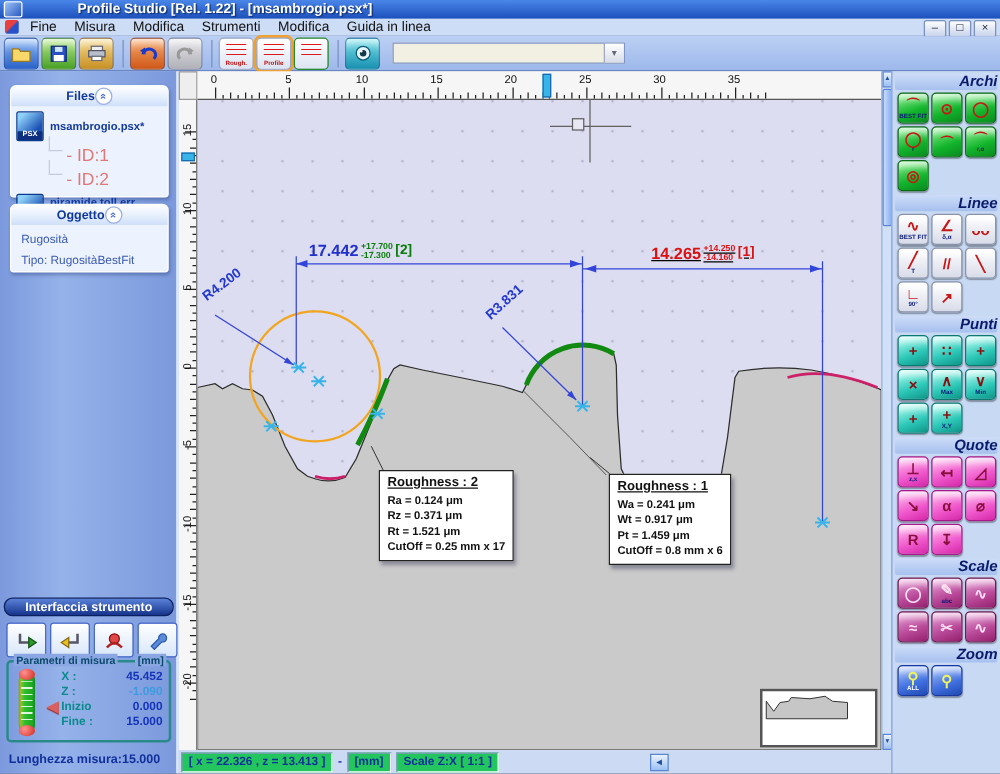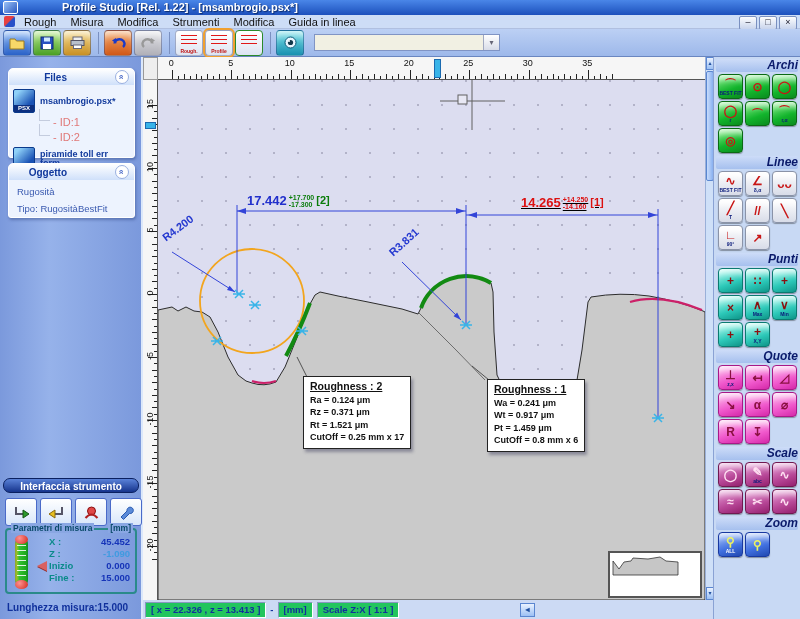--- a/index.html
+++ b/index.html
@@ -31,27 +31,27 @@
   .tbtn.sel{outline:2px solid #f0a030;}
   .tsep{width:1px;height:22px;background:#7a90c0;margin:0 5px;flex:none;}
   .waves{width:16px;height:10px;margin-bottom:5px;background:repeating-linear-gradient(180deg,#e01818 0 1px,transparent 1px 4px);}
   .tlabel{position:absolute;bottom:1px;left:0;right:0;text-align:center;font-size:5px;font-weight:bold;color:#c01010;}
   .combo{margin-left:8px;width:186px;height:17px;background:#f1f0e3;border:1px solid #8094c4;display:flex;align-items:center;justify-content:space-between;padding-left:4px;box-sizing:border-box;font-size:9px;color:#777;}
   .combo-btn{width:15px;height:15px;background:linear-gradient(#fff,#d8dce8);border-left:1px solid #a0a8c0;color:#667;font-size:8px;text-align:center;line-height:15px;}
 
   
   .left-panel{position:absolute;left:0;top:57px;width:143px;height:562px;background:linear-gradient(90deg,#7b99dc,#96b2ea 35%,#7b99dc);border-right:2px solid #dce8fa;box-sizing:border-box;}
   .card{position:absolute;left:8px;width:127px;background:var(--card-bg);border:1px solid #fff;border-radius:5px 5px 3px 3px;box-shadow:1px 2px 3px rgba(20,40,100,.35);box-sizing:border-box;}
-  .card-h{height:16px;background:linear-gradient(180deg,#ffffff,#cfe0fa);border-radius:4px 4px 0 0;display:flex;align-items:center;justify-content:flex-end;padding:0 5px;font-size:10px;font-weight:bold;color:var(--card-title);gap:48px;}
+  .card-h{height:16px;background:linear-gradient(180deg,#ffffff,#cfe0fa);border-radius:4px 4px 0 0;display:flex;align-items:center;justify-content:center;padding:0 5px;font-size:10px;font-weight:bold;color:var(--card-title);}
   .chev{width:12px;height:12px;border-radius:50%;background:#fff;border:1px solid #9ab0e0;color:#4a6ac8;font-size:9px;line-height:10px;text-align:center;transform:rotate(-90deg);}
   .psx-item{display:flex;align-items:center;gap:5px;margin:4px 4px 0;}
   .psx-icon{width:20px;height:22px;background:linear-gradient(135deg,#8ed0f8 15%,#1a52b4 70%);border:1px solid #0a3a8c;border-radius:2px;position:relative;flex:none;}
   .psx-icon span{position:absolute;bottom:0;left:0;right:0;font-size:6px;font-weight:bold;color:#fff;background:#0c2f80;text-align:center;line-height:7px;}
   .psx-label{font-size:9px;font-weight:bold;color:#123a9c;line-height:9px;}
-  .tree-child{margin:3px 0 0 44px;font-size:11px;color:#e07878;position:relative;}
+  .tree-child{margin:3px 0 0 44px;font-size:14px;color:#e07878;position:relative;}
   .tree-child::before{content:"";position:absolute;left:-14px;top:-7px;width:10px;height:11px;border-left:1px solid #c4ccde;border-bottom:1px solid #c4ccde;}
   .card-line{margin:6px 8px 0;font-size:9.5px;color:#3a5ab0;}
 
   .iface-bar{position:absolute;left:3px;top:421px;width:136px;height:15px;border-radius:7px;background:linear-gradient(180deg,#5a82d8,#16348c);color:#fff;font-weight:bold;font-size:10px;text-align:center;line-height:15px;border:1px solid #0a2060;box-sizing:border-box;}
   .iface-btns{position:absolute;left:5px;top:441px;display:flex;gap:3px;}
   .iface-btn{width:30px;height:26px;background:linear-gradient(180deg,#ffffff,#d8e6fa);border:1px solid #4a6ac8;border-radius:3px;display:flex;align-items:center;justify-content:center;}
   .params{position:absolute;left:5px;top:471px;width:132px;height:66px;border:2px solid #2a8a8a;border-radius:4px;box-sizing:border-box;}
   .params-legend{position:absolute;top:-7px;left:4px;right:2px;display:flex;justify-content:space-between;font-size:8.5px;font-weight:bold;color:#0a4a6a;}
   .params-legend span{background:#8aa7e3;padding:0 2px;}
   .gauge{position:absolute;left:8px;top:8px;width:13px;height:48px;border-radius:6px;background:linear-gradient(90deg,#d8c020,#30c030 35%,#18a018);box-shadow:inset 0 0 2px #064;}
@@ -123,21 +123,21 @@
 
 <div id="app">
 
   <div class="titlebar">
     <div class="app-icon"></div>
     <div class="ttext">Profile Studio [Rel. 1.22] - [msambrogio.psx*]</div>
   </div>
 
   <div class="menubar">
     <div class="mdi-icon"></div>
-    <div class="menu-item">Rough</div>
+    <div class="menu-item">Fine</div>
       <div class="menu-item">Misura</div>
       <div class="menu-item">Modifica</div>
       <div class="menu-item">Strumenti</div>
       <div class="menu-item">Modifica</div>
       <div class="menu-item">Guida in linea</div>
       <div class="win-ctrls">
         <div class="win-btn">–</div>
         <div class="win-btn">□</div>
         <div class="win-btn">×</div>
       </div>

